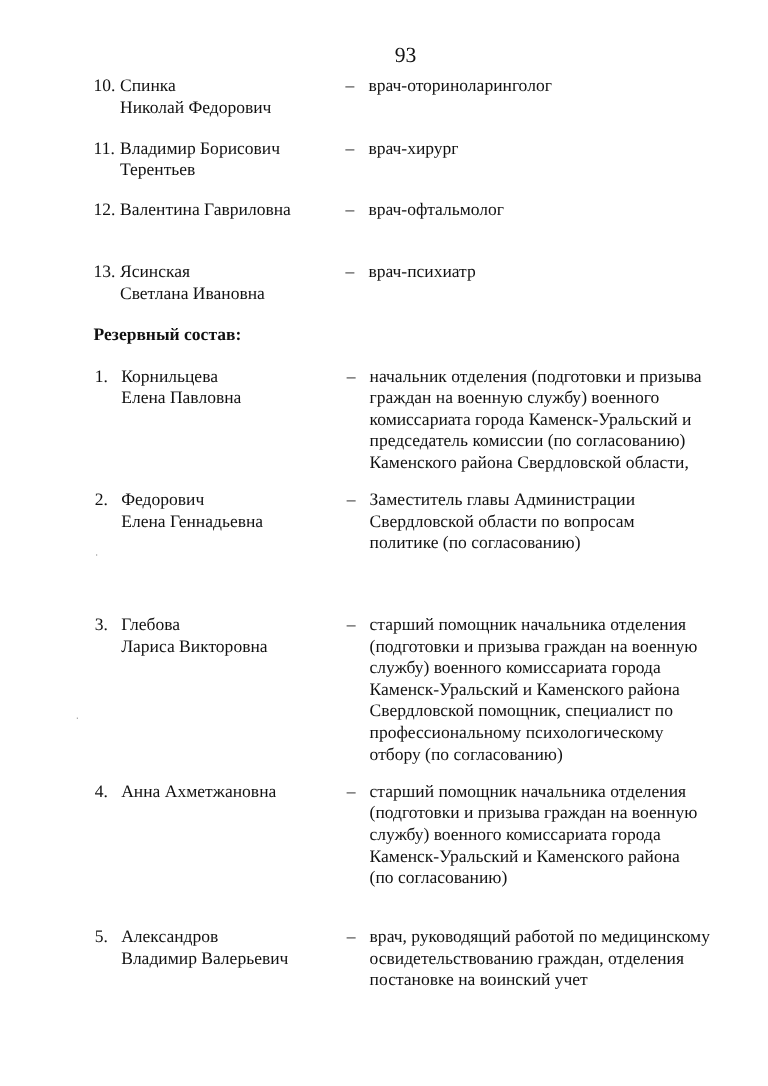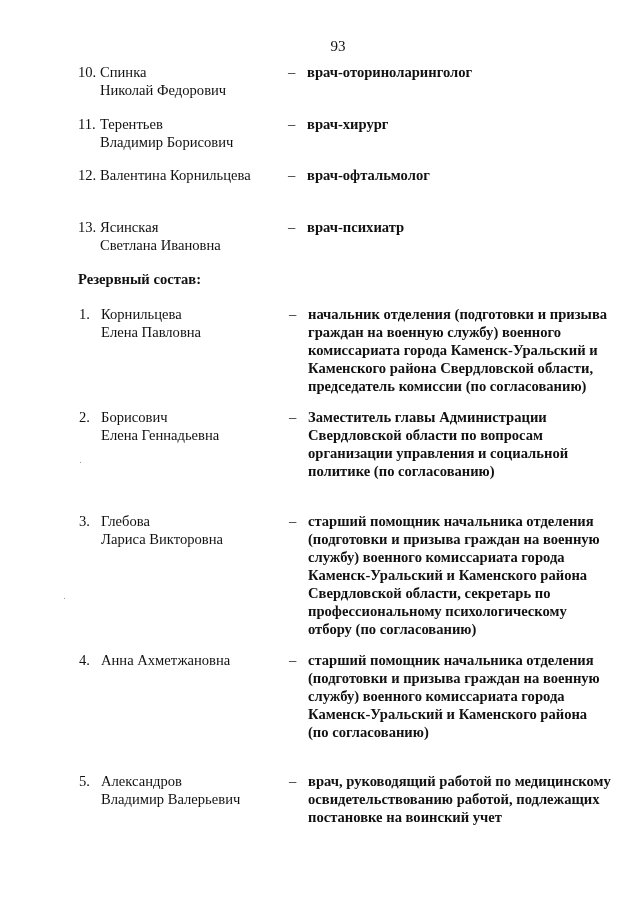--- a/index.html
+++ b/index.html
@@ -5,29 +5,29 @@
   html, body { margin: 0; padding: 0; background: #ffffff; }
   body {
     width: 640px; height: 905px; position: relative; overflow: hidden;
     font-family: "Liberation Serif", "DejaVu Serif", serif;
     color: #111111;
     font-size: 14.6px;
     line-height: 18px;
   }
   .page-number {
     position: absolute; left: 0; width: 100%; top: 37px;
-    text-align: center; font-size: 15px;
+    text-align: center; font-size: 18px;
     padding-left: 36px; box-sizing: border-box;
   }
   .entry { position: absolute; left: 0; width: 640px; }
   .num { position: absolute; left: 78px; top: 0; }
   .name { position: absolute; left: 100px; top: 0; white-space: nowrap; }
   .dash { position: absolute; left: 288px; top: 0; }
   .role { position: absolute; left: 307px; top: 0; width: 300px; }
-  .role-line { display: block; white-space: nowrap; font-weight: bold; }
+  .role-line { display: block; white-space: nowrap; }
   .section-heading {
     position: absolute; left: 78px; top: 270px;
     font-weight: bold;
   }
   .res .num { left: 79px; }
   .res .name { left: 101px; }
   .res .dash { left: 289px; }
   .res .role { left: 308px; }
   .speck { position: absolute; width: 1px; height: 1px; background: #999; }
 </style>
@@ -44,32 +44,32 @@
         <div>Николай Федорович</div>
       </div>
       <span class="dash">–</span>
       <div class="role">
         <span class="role-line">врач-оториноларинголог</span>
       </div>
     </div>
     <div class="entry" style="top: 115px;">
       <span class="num">11.</span>
       <div class="name">
+        <div>Владимир Борисович</div>
         <div>Терентьев</div>
-        <div>Владимир Борисович</div>
       </div>
       <span class="dash">–</span>
       <div class="role">
         <span class="role-line">врач-хирург</span>
       </div>
     </div>
     <div class="entry" style="top: 166px;">
       <span class="num">12.</span>
       <div class="name">
-        <div>Валентина Корнильцева</div>
+        <div>Валентина Гавриловна</div>
       </div>
       <span class="dash">–</span>
       <div class="role">
         <span class="role-line">врач-офтальмолог</span>
       </div>
     </div>
     <div class="entry" style="top: 218px;">
       <span class="num">13.</span>
       <div class="name">
         <div>Ясинская</div>
@@ -89,51 +89,50 @@
       <span class="num">1.</span>
       <div class="name">
         <div>Корнильцева</div>
         <div>Елена Павловна</div>
       </div>
       <span class="dash">–</span>
       <div class="role">
         <span class="role-line">начальник отделения (подготовки и призыва</span>
         <span class="role-line">граждан на военную службу) военного</span>
         <span class="role-line">комиссариата города Каменск-Уральский и</span>
+        <span class="role-line">председатель комиссии (по согласованию)</span>
         <span class="role-line">Каменского района Свердловской области,</span>
-        <span class="role-line">председатель комиссии (по согласованию)</span>
       </div>
     </div>
     <div class="entry res" style="top: 408px;">
       <span class="num">2.</span>
       <div class="name">
-        <div>Борисович</div>
+        <div>Федорович</div>
         <div>Елена Геннадьевна</div>
       </div>
       <span class="dash">–</span>
       <div class="role">
         <span class="role-line">Заместитель главы Администрации</span>
         <span class="role-line">Свердловской области по вопросам</span>
-        <span class="role-line">организации управления и социальной</span>
         <span class="role-line">политике (по согласованию)</span>
       </div>
     </div>
     <div class="entry res" style="top: 512px;">
       <span class="num">3.</span>
       <div class="name">
         <div>Глебова</div>
         <div>Лариса Викторовна</div>
       </div>
       <span class="dash">–</span>
       <div class="role">
         <span class="role-line">старший помощник начальника отделения</span>
         <span class="role-line">(подготовки и призыва граждан на военную</span>
         <span class="role-line">службу) военного комиссариата города</span>
         <span class="role-line">Каменск-Уральский и Каменского района</span>
-        <span class="role-line">Свердловской области, секретарь по</span>
+        <span class="role-line">Свердловской помощник, специалист по</span>
         <span class="role-line">профессиональному психологическому</span>
         <span class="role-line">отбору (по согласованию)</span>
       </div>
     </div>
     <div class="entry res" style="top: 651px;">
       <span class="num">4.</span>
       <div class="name">
         <div>Анна Ахметжановна</div>
       </div>
       <span class="dash">–</span>
@@ -147,20 +146,20 @@
     </div>
     <div class="entry res" style="top: 772px;">
       <span class="num">5.</span>
       <div class="name">
         <div>Александров</div>
         <div>Владимир Валерьевич</div>
       </div>
       <span class="dash">–</span>
       <div class="role">
         <span class="role-line">врач, руководящий работой по медицинскому</span>
-        <span class="role-line">освидетельствованию работой, подлежащих</span>
+        <span class="role-line">освидетельствованию граждан, отделения</span>
         <span class="role-line">постановке на воинский учет</span>
       </div>
     </div>
   </div>
 
 <span class="speck" style="left:80px; top:462px;"></span>
 <span class="speck" style="left:64px; top:598px;"></span>
 
 </body></html>

